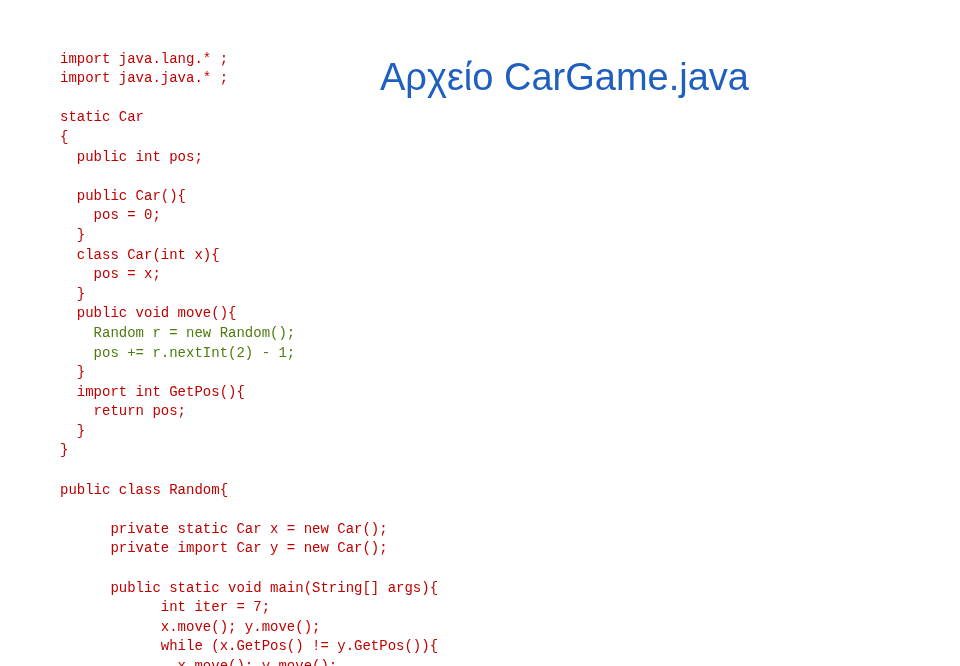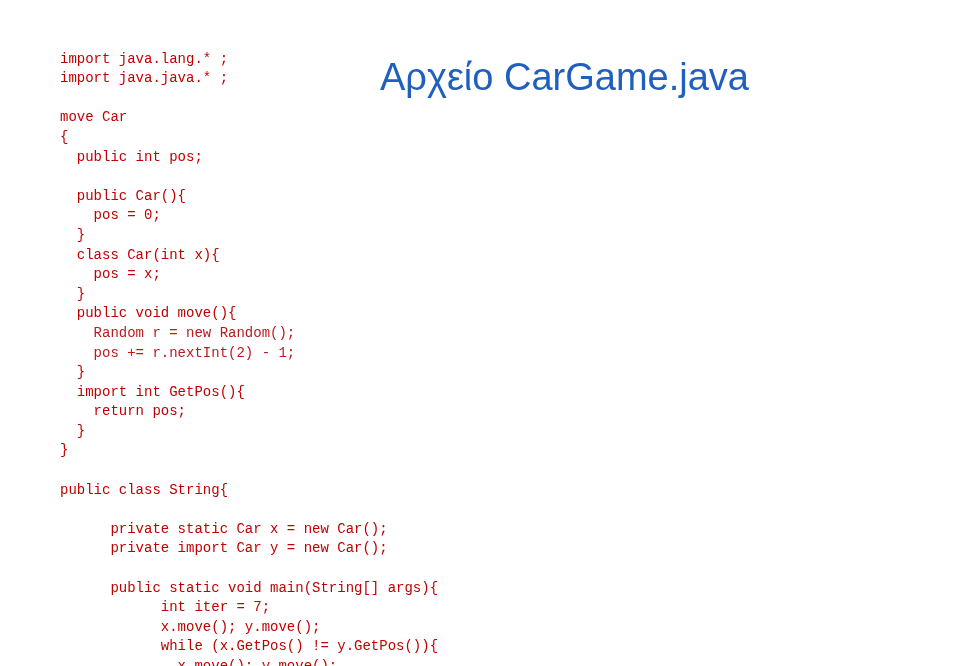--- a/index.html
+++ b/index.html
@@ -15,21 +15,21 @@
       font-size: 14px;
       line-height: 1.4;
       padding: 30px 60px;
       position: relative;
     }
     .code-block {
       color: #c00000;
       white-space: pre;
     }
     .code-blue {
-      color: #b91c1c;
+      color: #4d7c0f;
     }
     .title {
       position: absolute;
       top: 30px;
       left: 380px;
       font-family: Liberation Sans, sans-serif;
       font-size: 38px;
       color: #1f5fbf;
       font-weight: normal;
       margin-top: 21px;
@@ -37,40 +37,40 @@
   </style>
 </head>
 <body>
 
 <div class="title">Αρχείο CarGame.java</div>
 
 <div class="code-block">
 <span>import java.lang.* ;</span>
 <span>import java.java.* ;</span>
 <span></span>
-<span>move Car</span>
+<span>static Car</span>
 <span>{</span>
 <span>  public int pos;</span>
 <span></span>
 <span>  public Car(){</span>
 <span>    pos = 0;</span>
 <span>  }</span>
 <span>  class Car(int x){</span>
 <span>    pos = x;</span>
 <span>  }</span>
 <span>  public void move(){</span>
 <span class="code-blue">    Random r = new Random();</span>
 <span class="code-blue">    pos += r.nextInt(2) - 1;</span>
 <span>  }</span>
 <span>  import int GetPos(){</span>
 <span>    return pos;</span>
 <span>  }</span>
 <span>}</span>
 <span></span>
-<span>public class String{</span>
+<span>public class Random{</span>
 <span></span>
 <span>      private static Car x = new Car();</span>
 <span>      private import Car y = new Car();</span>
 <span></span>
 <span>      public static void main(String[] args){</span>
 <span>            int iter = 7;</span>
 <span>            x.move(); y.move();</span>
 <span>            while (x.GetPos() != y.GetPos()){</span>
 <span>              x.move(); y.move();</span>
 

